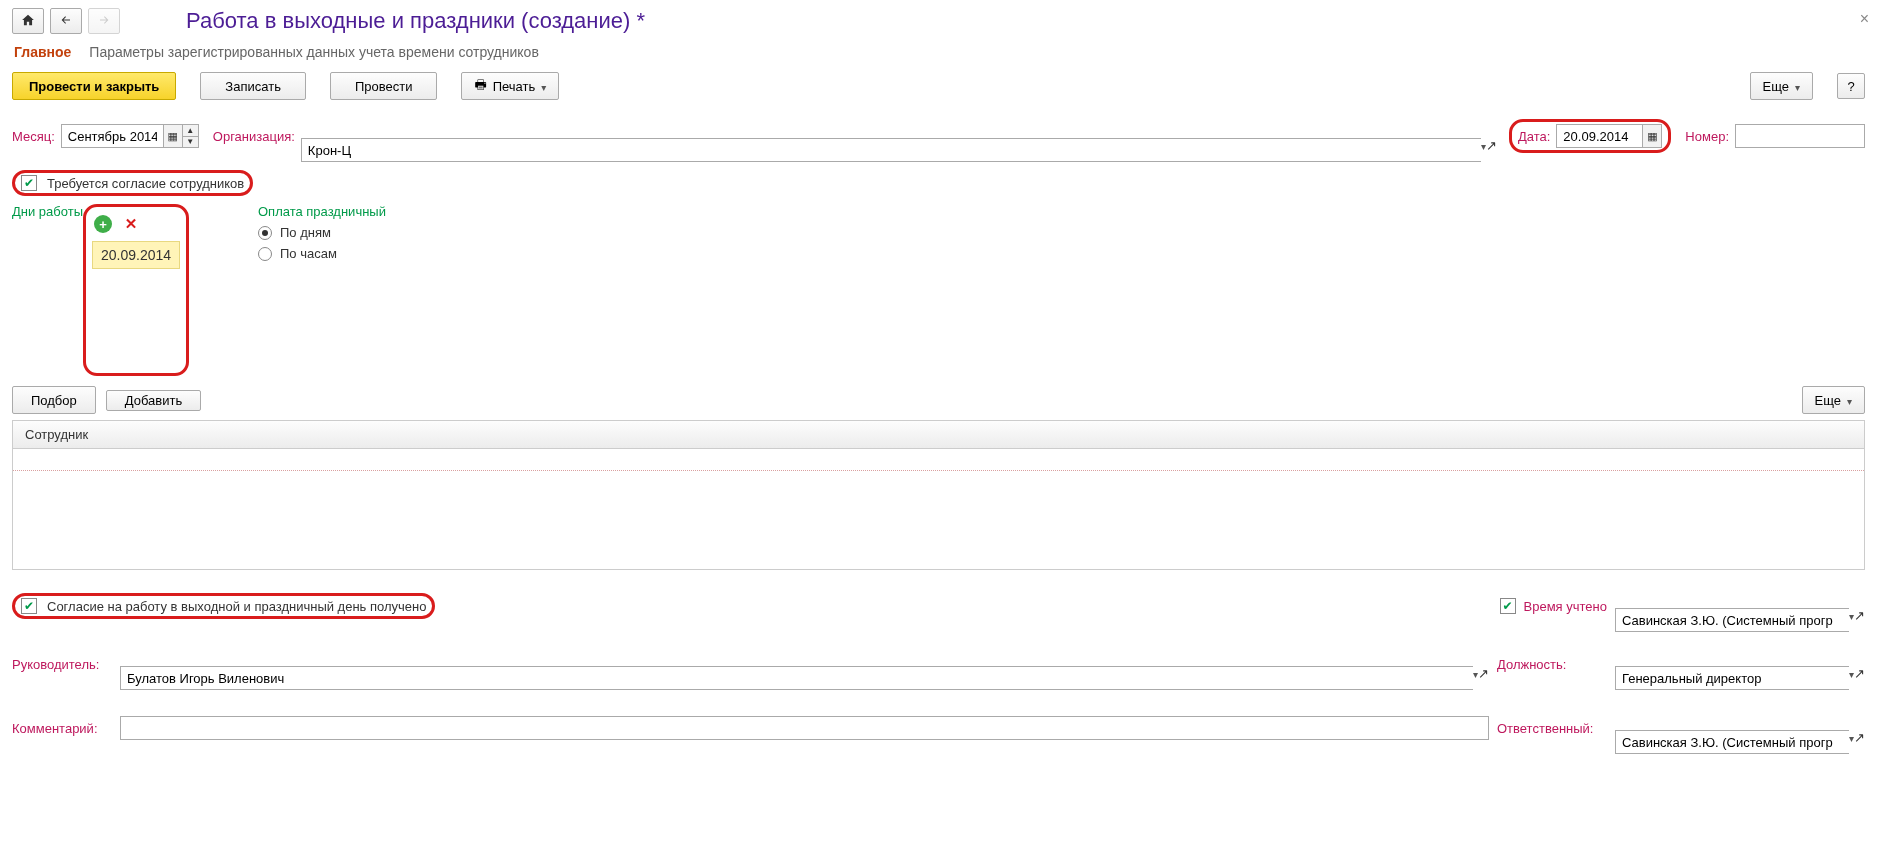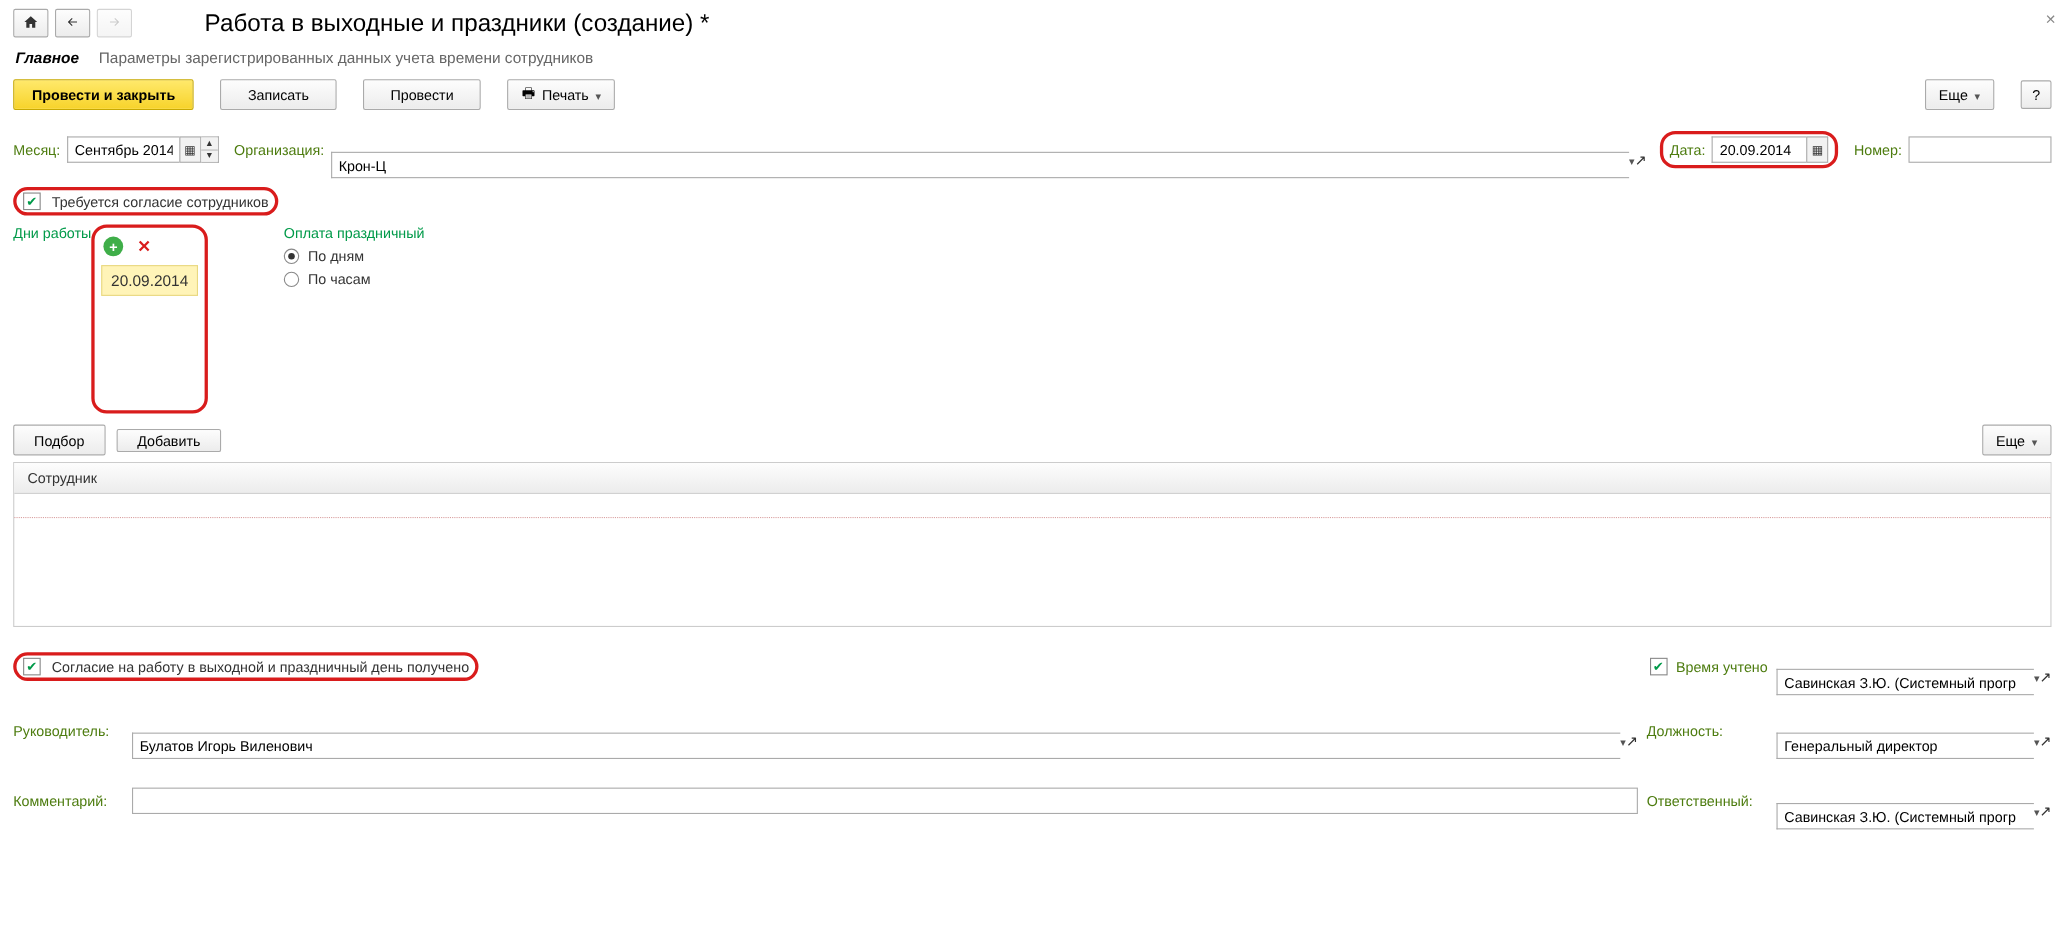--- a/index.html
+++ b/index.html
@@ -25,38 +25,37 @@
     cursor: pointer;
     border-radius: 2px;
     height: 26px;
     display: inline-flex;
     align-items: center;
     justify-content: center;
   }
   .btn-icon { width: 32px; padding: 0; }
   .title {
     font-size: 22px;
-    color: #000000;
+    color: #4c1d95;
     margin-left: 60px;
   }
   .tabs {
     display: flex;
     gap: 18px;
     margin-bottom: 12px;
     padding: 0 2px;
   }
   .tab {
     font-size: 14px;
     color: #666;
     cursor: pointer;
   }
   .tab.active {
-    color: #000000;
+    color: #c2410c;
     font-weight: bold;
-    font-style: italic;
   }
   .action-row {
     display: flex;
     align-items: center;
     gap: 24px;
     margin-bottom: 10px;
   }
   .btn-yellow {
     background: linear-gradient(#ffe96b, #f7d32b);
     border-color: #c8a900;
@@ -66,21 +65,21 @@
   }
   .btn-plain { padding: 5px 24px; height: 28px; }
   .btn-dropdown { display: inline-flex; align-items: center; gap: 6px; padding: 5px 12px; height: 28px; }
   .spacer { flex: 1; }
   .form-row {
     display: flex;
     align-items: center;
     gap: 6px;
     margin-bottom: 8px;
   }
-  .label { color: #4d7c0f; }
+  .label { color: #be185d; }
   .input {
     border: 1px solid #aaa;
     padding: 3px 6px;
     height: 24px;
     font-size: 13px;
   }
   .input-group {
     display: flex;
     align-items: stretch;
   }

